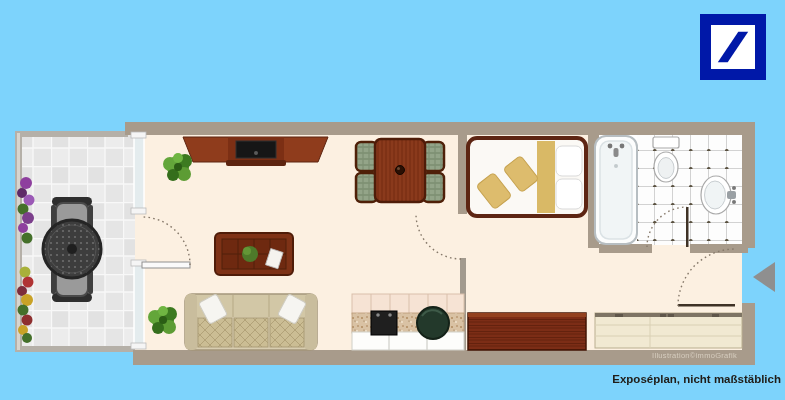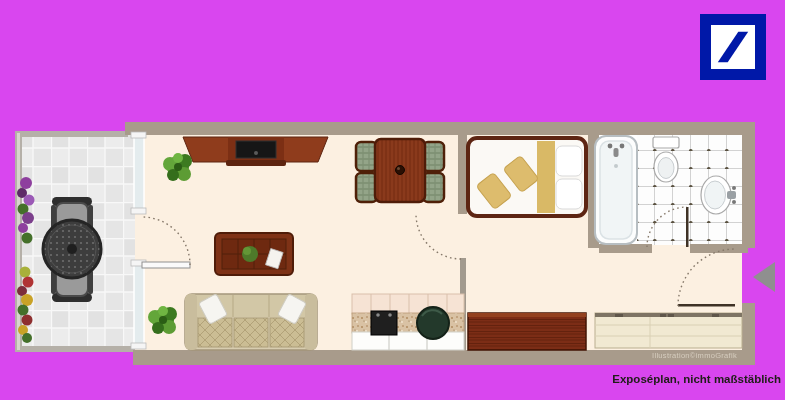--- a/index.html
+++ b/index.html
@@ -1,16 +1,16 @@
 <!DOCTYPE html>
 <html><head>
 <meta charset="utf-8">
 <style>
   html,body{margin:0;padding:0;background:#ffffff;}
-  .stage{position:relative;width:785px;height:400px;background:#d946ef;overflow:hidden;
+  .stage{position:relative;width:785px;height:400px;background:#7dd3fc;overflow:hidden;
          font-family:"Liberation Sans",sans-serif;}
   svg{display:block;}
   text.credit{font-size:7.5px;fill:#d6cdbf;letter-spacing:.3px;font-family:"Liberation Sans",sans-serif;}
   text.disclaimer{font-size:11.5px;font-weight:bold;fill:#201d18;font-family:"Liberation Sans",sans-serif;}
 </style>
 </head>
 <body>
 
 <div class="stage">
 <svg width="785" height="400" viewBox="0 0 785 400">

